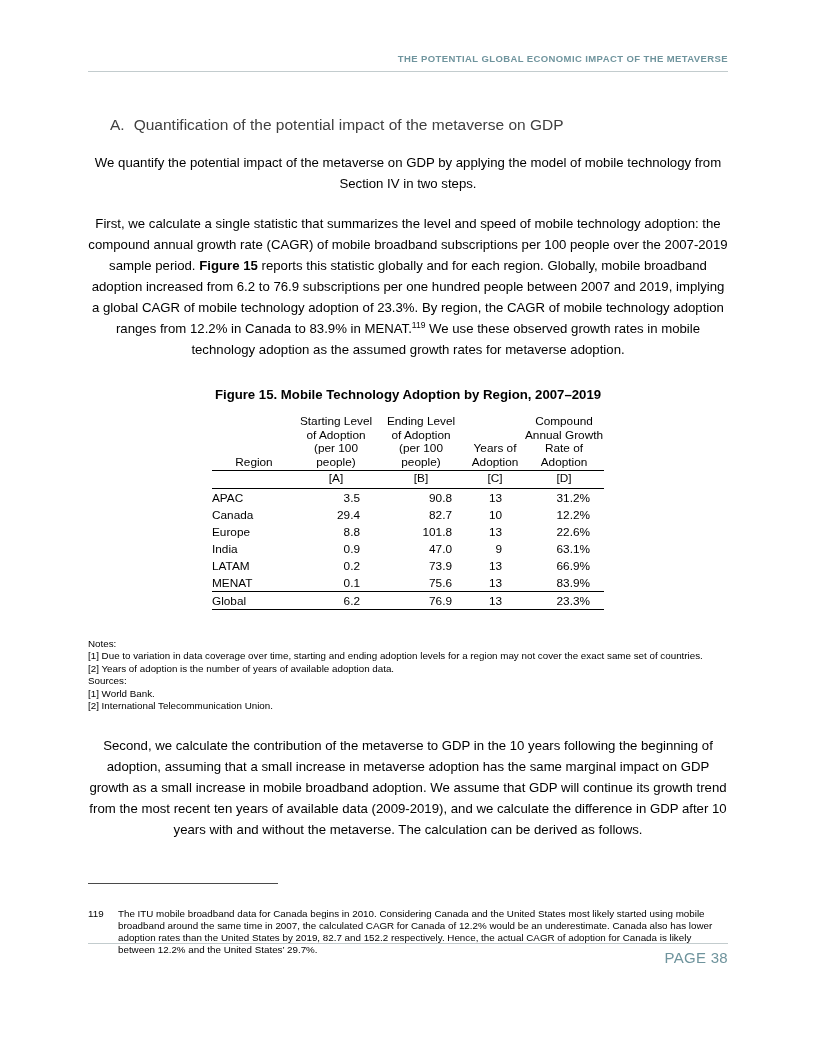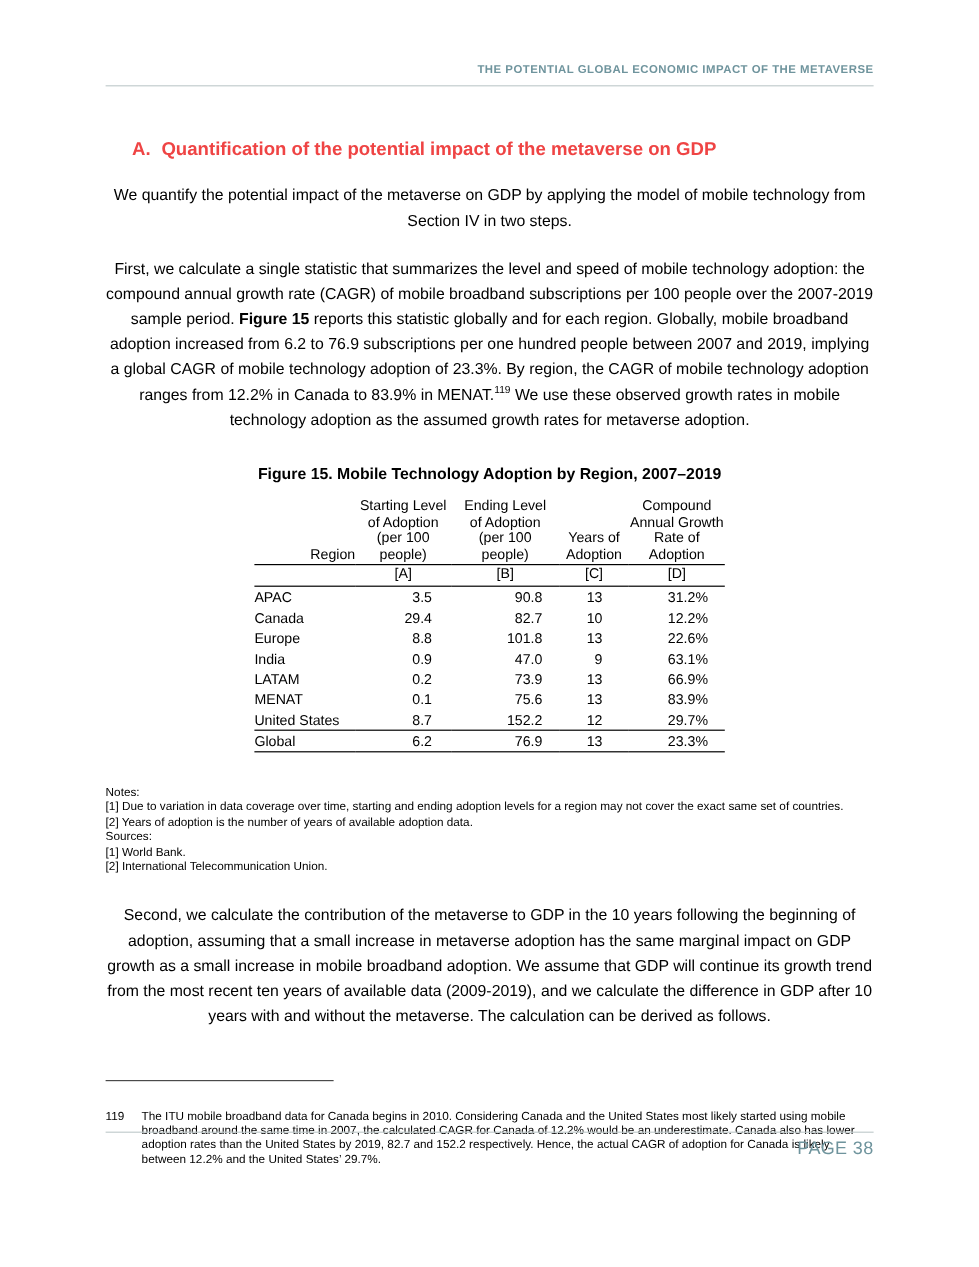--- a/index.html
+++ b/index.html
@@ -23,23 +23,23 @@
   .rh-text {
     color:#6f949d;
     font-size:9.5px;
     font-weight:bold;
     letter-spacing:0.4px;
   }
   
   .content { margin:0 88px; }
   .section-heading {
     margin:44px 0 0 22px;
-    color:#ef4444;
+    color:#404040;
     font-size:15.5px;
-    font-weight:bold;
+    font-weight:normal;
   }
   .section-heading .num { margin-right:9px; }
   .body-text {
     font-size:13.2px;
     line-height:21px;
     text-align:center;
   }
   .p1 { margin-top:18px; }
   .p2 { margin-top:19px; }
   .p3 { margin-top:22px; }
@@ -68,21 +68,21 @@
     vertical-align:bottom;
     text-align:center;
     line-height:13.5px;
     padding:0 0 1px;
   }
   .adoption-table tr.word-head th { border-bottom:1px solid #000; }
   .adoption-table tr.bracket-head th {
     border-bottom:1px solid #000;
     padding:1px 0 2px;
   }
-  .adoption-table th.h-region { text-align:right; }
+  .adoption-table th.h-region { text-align:center; }
   .adoption-table td { padding:2px 0 1px; }
   .adoption-table td.cell-region { text-align:left; }
   .adoption-table td.num-a { text-align:right; padding-right:16px; }
   .adoption-table td.num-b { text-align:right; padding-right:14px; }
   .adoption-table td.num-c { text-align:right; padding-right:22px; }
   .adoption-table td.num-d { text-align:right; padding-right:14px; }
   .adoption-table tr.global-row td {
     border-top:1px solid #000;
     border-bottom:1px solid #000;
   }
@@ -199,27 +199,20 @@
           <td class="num-c">13</td>
           <td class="num-d">66.9%</td>
         </tr>
         <tr>
           <td class="cell-region">MENAT</td>
           <td class="num-a">0.1</td>
           <td class="num-b">75.6</td>
           <td class="num-c">13</td>
           <td class="num-d">83.9%</td>
         </tr>
-        <tr>
-          <td class="cell-region">United States</td>
-          <td class="num-a">8.7</td>
-          <td class="num-b">152.2</td>
-          <td class="num-c">12</td>
-          <td class="num-d">29.7%</td>
-        </tr>
         <tr class="global-row">
           <td class="cell-region">Global</td>
           <td class="num-a">6.2</td>
           <td class="num-b">76.9</td>
           <td class="num-c">13</td>
           <td class="num-d">23.3%</td>
         </tr>
       </tbody>
     </table>
 

